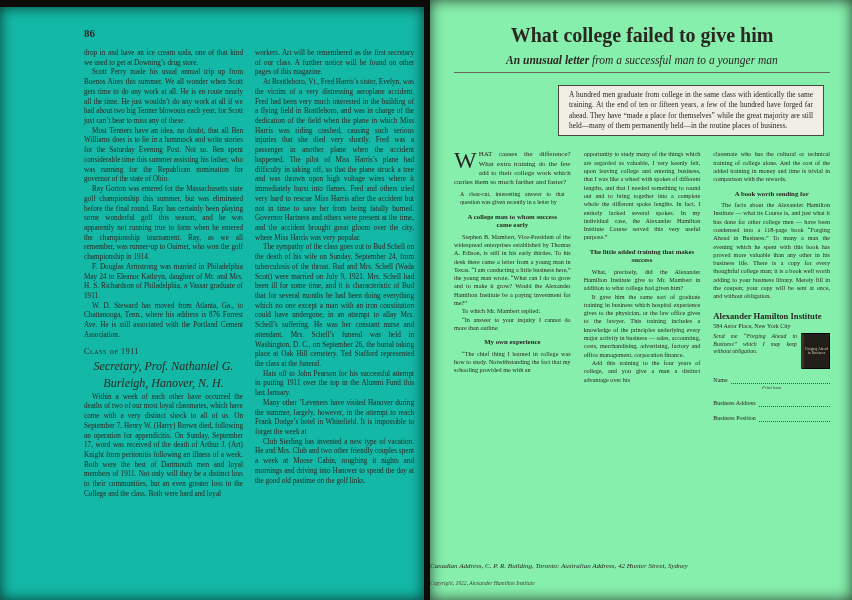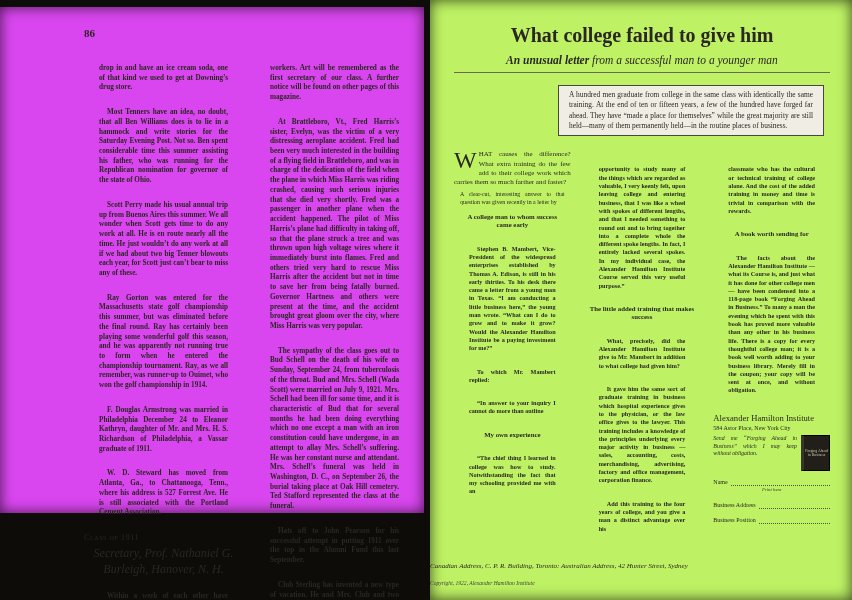--- a/index.html
+++ b/index.html
@@ -3,52 +3,52 @@
 <meta charset="utf-8">
 <style>
   html,body{margin:0;padding:0;}
   body{
     width:852px;height:600px;overflow:hidden;position:relative;
     background:#0e0c09;
     font-family:"Liberation Serif","DejaVu Serif",serif;
     color:#2b2722;
   }
   .page{position:absolute;box-shadow:0 0 14px rgba(0,0,0,.7) inset;}
-  .page-left{left:0;top:7px;width:424px;height:506px;background:#d946ef;}
-  .page-right{left:430px;top:0;width:422px;height:600px;background:#bef264;}
+  .page-left{left:0;top:7px;width:424px;height:593px;background:#14b8a6;}
+  .page-right{left:430px;top:0;width:422px;height:600px;background:#86efac;}
 
   
   .lp-inner{position:relative;margin:20px 10px 0 84px;width:330px;}
   .lp-header{position:relative;height:14px;margin-bottom:8px;}
   .lp-pagenum{position:absolute;left:0;top:0;font-weight:bold;font-size:11px;}
   .lp-title{display:block;text-align:center;font-weight:bold;font-size:10.5px;}
   .lp-cols{display:flex;gap:12px;}
   .lp-col{width:159px;font-size:7.2px;line-height:1.35;text-align:justify;}
-  .para{margin:15px;text-indent:8px;font-weight:bold;}
+  .para{margin:0;text-indent:8px;}
   .continues .para:first-child{text-indent:0;}
   .class-heading{font-variant:small-caps;text-align:left;font-size:8px;letter-spacing:.6px;margin:6px 0 1px;}
   .secretary{font-style:italic;text-align:center;font-size:12px;margin-bottom:2px;}
 
   
   .rp-inner{position:relative;margin:24px 22px 0 24px;width:376px;}
   .ad-title{text-align:center;font-weight:bold;font-size:20px;margin:0 0 7px;}
   .ad-subtitle{text-align:center;font-style:italic;font-size:11.5px;margin:0 0 6px;}
   .ad-subtitle .lead{font-weight:bold;font-family:Liberation Serif, serif;}
   .ad-rule{border:0;border-top:1px solid #6b675e;margin:0 0 12px;}
   .intro-box{margin-left:104px;width:244px;border:1px solid #4a463e;padding:4px 10px;
     font-size:7.4px;line-height:1.4;text-align:justify;background:#f0ede4;}
   .ad-cols{display:flex;gap:13px;margin-top:14px;}
   .ad-col{flex:1;font-size:6.2px;line-height:1.34;text-align:justify;}
   .opening{margin:0;font-size:7px;line-height:1.32;}
   .dropcap{float:left;font-size:24px;line-height:19px;padding:1px 2px 0 0;}
   .lead-in{margin:4px 0 0;font-size:5.9px;line-height:1.3;padding:0 6px;}
   .ad-heading{font-weight:bold;font-size:6.8px;text-align:center;margin:6px 6px 3px;line-height:1.25;}
   
   .coupon{margin-top:7px;padding-top:4px;position:relative;}
-  .coupon-company{font-weight:normal;font-size:8.6px;margin:0;line-height:1.1;}
+  .coupon-company{font-weight:bold;font-size:8.6px;margin:0;line-height:1.1;}
   .coupon-address{font-size:6px;margin:1px 0 3px;}
   .coupon-offer-row{display:flex;gap:4px;align-items:flex-start;}
   .coupon-offer{font-size:5.8px;line-height:1.3;flex:1;font-style:italic;}
   .book{width:25px;height:34px;background:#221f1a;border:1px solid #000;border-left:3px solid #3a352c;
     display:flex;align-items:center;justify-content:center;flex:0 0 auto;}
   .book-label{color:#cfc4a8;font-size:3.8px;text-align:center;line-height:1.2;padding:1px;}
   .coupon-line{display:flex;align-items:flex-end;font-size:6px;margin-top:7px;}
   .dots{flex:1;border-bottom:1px dotted #55504a;margin-left:3px;height:7px;}
   .print-here{font-size:4.8px;font-style:italic;text-align:center;margin-top:1px;color:#3c3832;}
   .rp-footer{position:absolute;left:0;width:422px;}
@@ -60,40 +60,40 @@
 
 <div class="page page-left">
   <div class="lp-inner">
     <div class="lp-header">
       <span class="lp-pagenum">86</span>
     </div>
     <div class="lp-cols">
       <div class="lp-col">
         <div class="continues">
             <p class="para">drop in and have an ice cream soda, one of that kind we used to get at Downing’s drug store.</p>
+            <p class="para">Scott Perry made his usual annual trip up from Buenos Aires this summer. We all wonder when Scott gets time to do any work at all. He is en route nearly all the time. He just wouldn’t do any work at all if we had about two big Tenner blowouts each year, for Scott just can’t bear to miss any of these.</p>
             <p class="para">Most Tenners have an idea, no doubt, that all Ben Williams does is to lie in a hammock and write stories for the Saturday Evening Post. Not so. Ben spent considerable time this summer assisting his father, who was running for the Republican nomination for governor of the state of Ohio.</p>
-            <p class="para">Scott Perry made his usual annual trip up from Buenos Aires this summer. We all wonder when Scott gets time to do any work at all. He is en route nearly all the time. He just wouldn’t do any work at all if we had about two big Tenner blowouts each year, for Scott just can’t bear to miss any of these.</p>
             <p class="para">Ray Gorton was entered for the Massachusetts state golf championship this summer, but was eliminated before the final round. Ray has certainly been playing some wonderful golf this season, and he was apparently not running true to form when he entered the championship tournament. Ray, as we all remember, was runner-up to Ouimet, who won the golf championship in 1914.</p>
-            <p class="para">F. Douglas Armstrong was married in Philadelphia December 24 to Eleanor Kathryn, daughter of Mr. and Mrs. H. S. Richardson of Philadelphia, a Vassar graduate of 1911.</p>
-            <p class="para">W. D. Steward has moved from Atlanta, Ga., to Chattanooga, Tenn., where his address is 527 Forrest Ave. He is still associated with the Portland Cement Association.</p>
+            <p class="para">F. Douglas Armstrong was married in Philadelphia May 24 to Eleanor Kathryn, daughter of Mr. and Mrs. H. S. Richardson of Philadelphia, a Vassar graduate of 1911.</p>
+            <p class="para">W. D. Steward has moved from Atlanta, Ga., to Chattanooga, Tenn., where his address is 876 Forrest Ave. He is still associated with the Portland Cement Association.</p>
           </div>
         <div class="class-heading">Class of 1911</div>
         <div class="secretary">Secretary, Prof. Nathaniel G. Burleigh, Hanover, N. H.</div>
         <div>
             <p class="para">Within a week of each other have occurred the deaths of two of our most loyal classmates, which have come with a very distinct shock to all of us. On September 7, Henry W. (Harry) Brown died, following an operation for appendicitis. On Sunday, September 17, word was received of the death of Arthur J. (Art) Knight from peritonitis following an illness of a week. Both were the best of Dartmouth men and loyal members of 1911. Not only will they be a distinct loss to their communities, but an even greater loss to the College and the class. Both were hard and loyal</p>
           </div>
       </div>
       <div class="lp-col">
         <div class="continues">
             <p class="para">workers. Art will be remembered as the first secretary of our class. A further notice will be found on other pages of this magazine.</p>
             <p class="para">At Brattleboro, Vt., Fred Harris’s sister, Evelyn, was the victim of a very distressing aeroplane accident. Fred had been very much interested in the building of a flying field in Brattleboro, and was in charge of the dedication of the field when the plane in which Miss Harris was riding crashed, causing such serious injuries that she died very shortly. Fred was a passenger in another plane when the accident happened. The pilot of Miss Harris’s plane had difficulty in taking off, so that the plane struck a tree and was thrown upon high voltage wires where it immediately burst into flames. Fred and others tried very hard to rescue Miss Harris after the accident but not in time to save her from being fatally burned. Governor Hartness and others were present at the time, and the accident brought great gloom over the city, where Miss Harris was very popular.</p>
             <p class="para">The sympathy of the class goes out to Bud Schell on the death of his wife on Sunday, September 24, from tuberculosis of the throat. Bud and Mrs. Schell (Wada Scott) were married on July 9, 1921. Mrs. Schell had been ill for some time, and it is characteristic of Bud that for several months he had been doing everything which no one except a man with an iron constitution could have undergone, in an attempt to allay Mrs. Schell’s suffering. He was her constant nurse and attendant. Mrs. Schell’s funeral was held in Washington, D. C., on September 26, the burial taking place at Oak Hill cemetery. Ted Stafford represented the class at the funeral.</p>
-            <p class="para">Hats off to John Pearson for his successful attempt in putting 1911 over the top in the Alumni Fund this last September.</p>
+            <p class="para">Hats off to John Pearson for his successful attempt in putting 1911 over the top in the Alumni Fund this last January.</p>
+            <p class="para">Many other ’Leveners have visited Hanover during the summer, largely, however, in the attempt to reach Frank Dodge’s hotel in Whitefield. It is impossible to forget the week at</p>
             <p class="para">Club Sterling has invented a new type of vacation. He and Mrs. Club and two other friendly couples spent a week at Moose Cabin, roughing it nights and mornings and driving into Hanover to spend the day at the good old pastime on the golf links.</p>
-            <p class="para">Many other ’Leveners have visited Hanover during the summer, largely, however, in the attempt to reach Frank Dodge’s hotel in Whitefield. It is impossible to forget the week at</p>
           </div>
       </div>
     </div>
   </div>
 </div>
 
 <div class="page page-right">
   <div class="rp-inner">
     <h1 class="ad-title">What college failed to give him</h1>
     <p class="ad-subtitle"><span class="lead">An unusual letter</span><span> from a successful man to a younger man</span></p>

